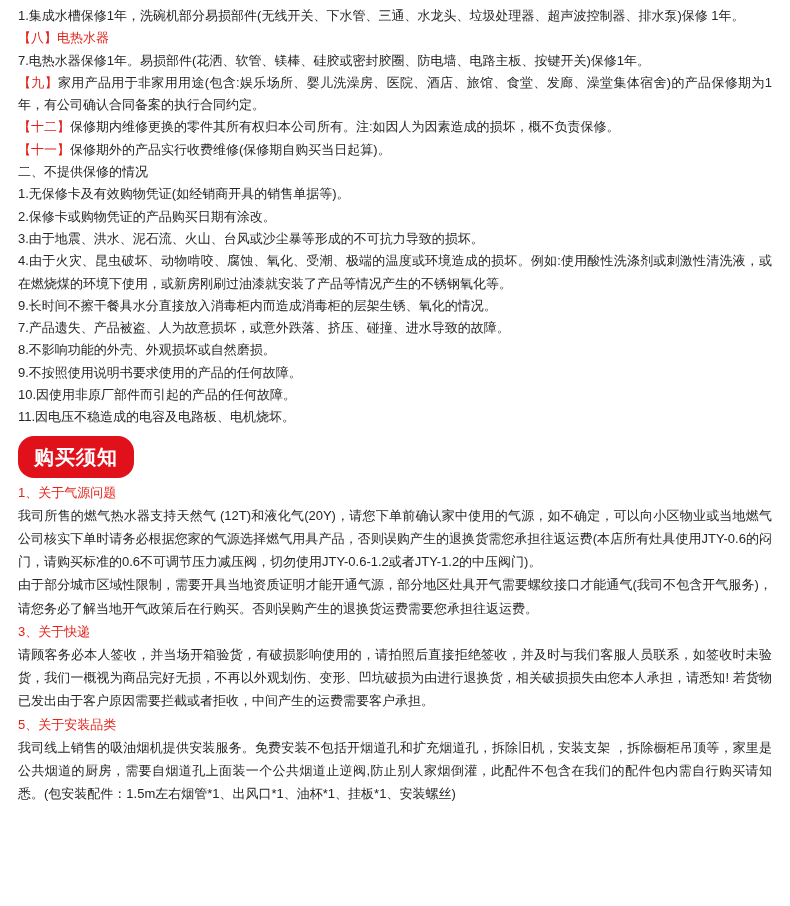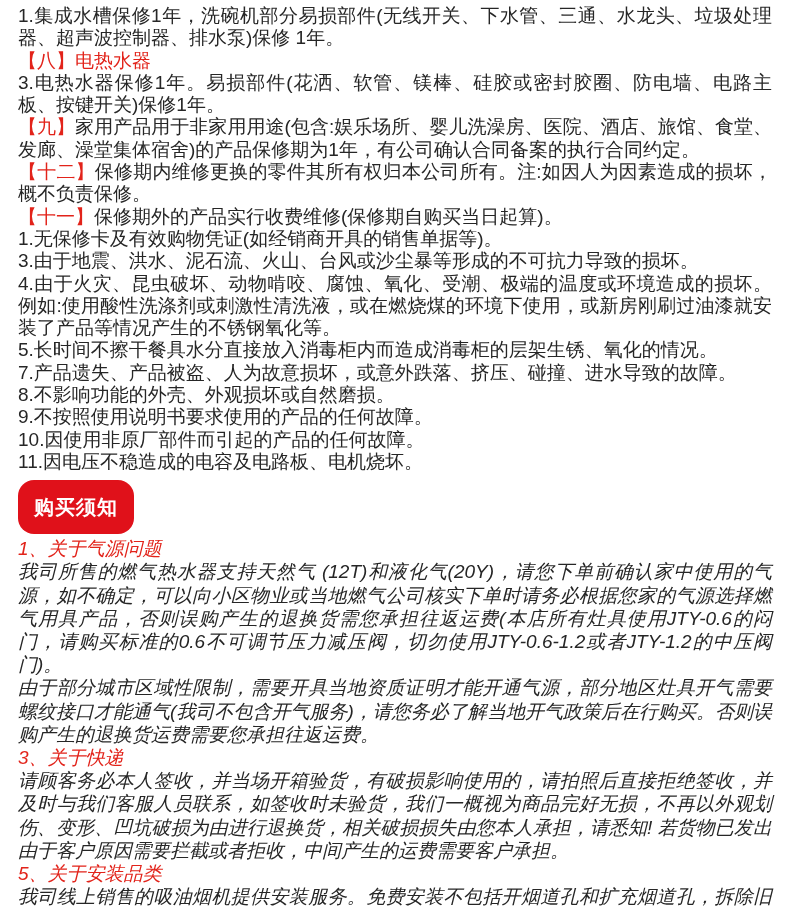--- a/index.html
+++ b/index.html
@@ -15,58 +15,60 @@
     --red: #e2231a;
     --badge: #e0111a;
     --text: #262626;
   }
   .doc {
     padding: 5px 18px 0 18px;
     color: var(--text);
   }
   .doc p {
     margin: 0;
-    font-size: 19px;
+    font-size: 13px;
     line-height: 22.3px;
     text-align: justify;
     text-justify: inter-ideograph;
   }
   .red { color: var(--red); }
   .badge-row { margin: 7px 0 3px 0; }
   .badge {
     display: inline-block;
     background: var(--badge);
     color: #ffffff;
     font-weight: 700;
     font-size: 20px;
     line-height: 28px;
-    padding: 13px 16px;
+    padding: 7px 16px;
     border-radius: 16px;
     letter-spacing: 1px;
   }
-  .purchase p { line-height: 23.2px; font-style: italic; }
+  .purchase p { line-height: 23.2px; }
   .purchase .p-heading { color: var(--red); }
 </style>
 </head>
 <body style="background: rgb(255, 255, 255);">
 
 <div class="doc">
 
   <div class="warranty">
     <p><span class="red"></span><span>1.集成水槽保修1年，洗碗机部分易损部件(无线开关、下水管、三通、水龙头、垃圾处理器、超声波控制器、排水泵)保修 1年。</span></p>
     <p><span class="red">【八】电热水器</span><span></span></p>
-    <p><span class="red"></span><span>3.电热水器保修1年。易损部件(花洒、软管、镁棒、硅胶或密封胶圈、防电墙、电路主板、按键开关)保修1年。</span></p>
+    <p><span class="red"></span><span>7.电热水器保修1年。易损部件(花洒、软管、镁棒、硅胶或密封胶圈、防电墙、电路主板、按键开关)保修1年。</span></p>
     <p><span class="red">【九】</span><span>家用产品用于非家用用途(包含:娱乐场所、婴儿洗澡房、医院、酒店、旅馆、食堂、发廊、澡堂集体宿舍)的产品保修期为1年，有公司确认合同备案的执行合同约定。</span></p>
     <p><span class="red">【十二】</span><span>保修期内维修更换的零件其所有权归本公司所有。注:如因人为因素造成的损坏，概不负责保修。</span></p>
     <p><span class="red">【十一】</span><span>保修期外的产品实行收费维修(保修期自购买当日起算)。</span></p>
 
+    <p>二、不提供保修的情况</p>
     <p>1.无保修卡及有效购物凭证(如经销商开具的销售单据等)。</p>
+    <p>2.保修卡或购物凭证的产品购买日期有涂改。</p>
     <p>3.由于地震、洪水、泥石流、火山、台风或沙尘暴等形成的不可抗力导致的损坏。</p>
     <p>4.由于火灾、昆虫破坏、动物啃咬、腐蚀、氧化、受潮、极端的温度或环境造成的损坏。例如:使用酸性洗涤剂或刺激性清洗液，或在燃烧煤的环境下使用，或新房刚刷过油漆就安装了产品等情况产生的不锈钢氧化等。</p>
-    <p>5.长时间不擦干餐具水分直接放入消毒柜内而造成消毒柜的层架生锈、氧化的情况。</p>
+    <p>9.长时间不擦干餐具水分直接放入消毒柜内而造成消毒柜的层架生锈、氧化的情况。</p>
     <p>7.产品遗失、产品被盗、人为故意损坏，或意外跌落、挤压、碰撞、进水导致的故障。</p>
     <p>8.不影响功能的外壳、外观损坏或自然磨损。</p>
     <p>9.不按照使用说明书要求使用的产品的任何故障。</p>
     <p>10.因使用非原厂部件而引起的产品的任何故障。</p>
     <p>11.因电压不稳造成的电容及电路板、电机烧坏。</p>
   </div>
 
   <div class="badge-row">
     <span class="badge">购买须知</span>
   </div>

